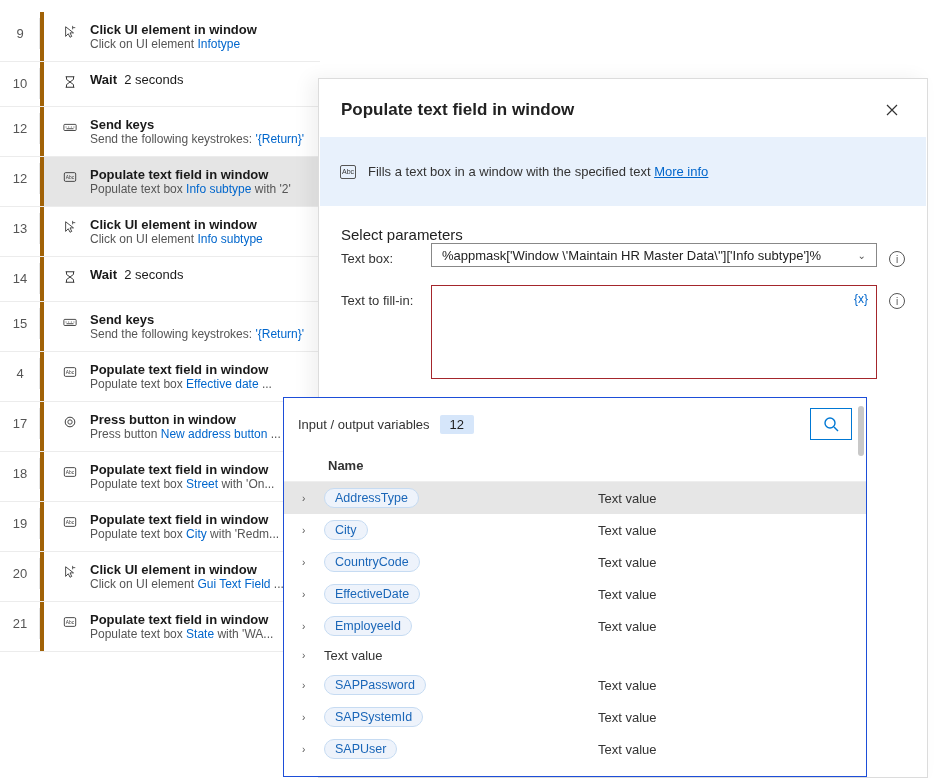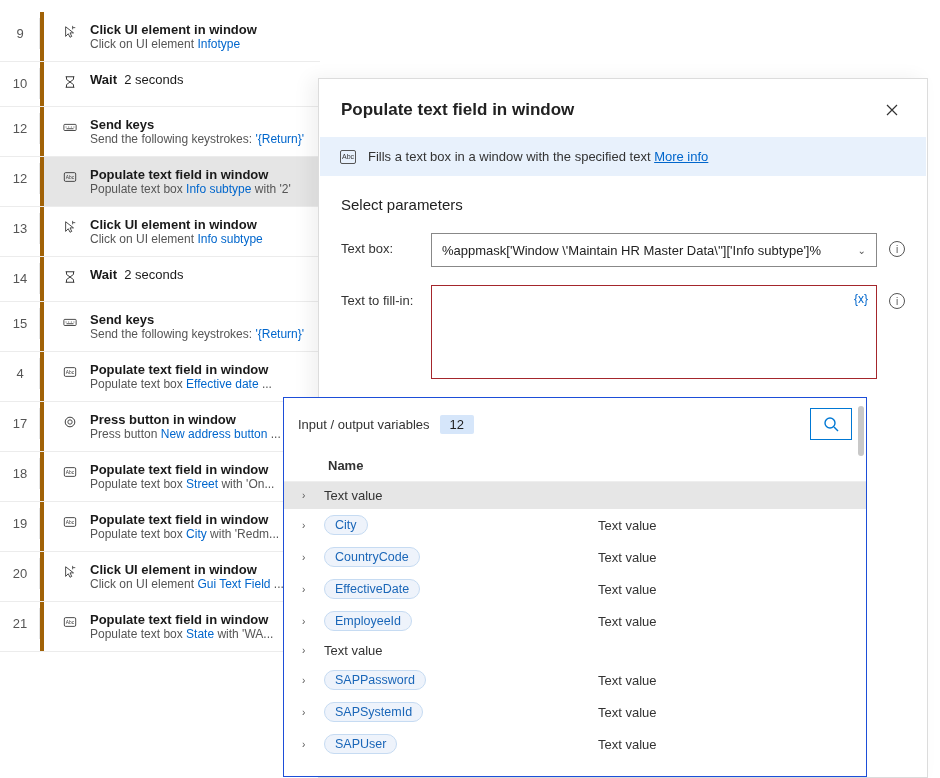--- a/index.html
+++ b/index.html
@@ -17,29 +17,29 @@
 .step-txt { display: flex; flex-direction: column; overflow: hidden; }
 .step-title { font-size: 13px; font-weight: 600; color: #1a1a1a; white-space: nowrap; overflow: hidden; text-overflow: ellipsis; }
 .step-sub { font-size: 12px; color: #555; white-space: nowrap; overflow: hidden; text-overflow: ellipsis; }
 .step-sub .lnk { color: #0066cc; }
 
 
 .panel { position: absolute; top: 78px; left: 318px; right: 12px; bottom: 0; background: #fff; border: 1px solid #dcdcdc; box-shadow: -8px 0 18px rgba(0,0,0,0.06); display: flex; flex-direction: column; }
 .panel-head { display: flex; align-items: center; justify-content: space-between; padding: 18px 22px 14px; }
 .panel-head h2 { font-size: 17px; font-weight: 600; color: #222; }
 .close-x { width: 26px; height: 26px; display: flex; align-items: center; justify-content: center; cursor: pointer; color: #333; font-size: 16px; }
-.info-bar { background: #e8f1fc; margin: 0 1px; padding: 12px 20px; display: flex; align-items: center; gap: 12px; font-size: 13px; color: #333; }
+.info-bar { background: #e8f1fc; margin: 0 1px; padding: 27px 20px; display: flex; align-items: center; gap: 12px; font-size: 13px; color: #333; }
 .info-bar .abc { width: 16px; height: 14px; border: 1px solid #555; border-radius: 2px; font-size: 7px; display: flex; align-items: center; justify-content: center; color: #333; }
 .info-bar a { color: #0066cc; text-decoration: underline; }
 .params { padding: 20px 22px 6px; }
-.params h3 { font-size: 15px; font-weight: 400; color: #222; margin-bottom: 20px; }
+.params h3 { font-size: 15px; font-weight: 400; color: #222; }
 .param-row { display: flex; align-items: flex-start; margin-bottom: 18px; }
 .param-label { width: 90px; font-size: 13px; color: #333; padding-top: 8px; }
 .param-ctrl { flex: 1; display: flex; align-items: flex-start; gap: 12px; }
-.select-box { flex: 1; height: 34px; border: 1px solid #888; background: #fff; display: flex; align-items: center; padding: 0 10px; font-size: 13px; color: #222; position: relative; cursor: pointer; }
+.select-box { flex: 1; height: 24px; border: 1px solid #888; background: #fff; display: flex; align-items: center; padding: 0 10px; font-size: 13px; color: #222; position: relative; cursor: pointer; }
 .select-box .chev { position: absolute; right: 10px; color: #555; font-size: 10px; }
 .textarea-box { flex: 1; height: 94px; border: 1.5px solid #a4262c; background: #fff; position: relative; }
 .textarea-box textarea { width: 100%; height: 100%; border: none; outline: none; resize: none; padding: 8px; font-size: 13px; }
 .var-ins { position: absolute; top: 6px; right: 8px; font-size: 12px; color: #0066cc; cursor: pointer; }
 .info-i { width: 16px; height: 16px; border: 1.2px solid #555; border-radius: 50%; display: flex; align-items: center; justify-content: center; font-size: 10px; color: #555; margin-top: 8px; flex: 0 0 16px; }
 
 
 .vars { position: absolute; left: -36px; right: 60px; top: 318px; bottom: 0; background: #fff; border: 1px solid #1d4ed8; display: flex; flex-direction: column; }
 .vars-top { display: flex; align-items: center; justify-content: space-between; padding: 10px 14px; }
 .vars-top-l { display: flex; align-items: center; gap: 10px; font-size: 13px; color: #333; }
@@ -311,20 +311,23 @@
             <path d="M11 11 L15 15" stroke="currentColor" stroke-width="1.4"></path>
           </svg>
       </div>
     </div>
     <div class="vars-hdr">
       <div class="c1">Name</div>
     </div>
     <div class="vars-list" id="vars-list">
         <div class="var-row sel">
     <span class="exp">›</span>
+    <div class="c1">
+            <span class="pill">AddressType</span>
+          </div>
     <div class="c2">Text value</div>
         </div>
         <div class="var-row">
     <span class="exp">›</span>
     <div class="c1">
             <span class="pill">City</span>
           </div>
     <div class="c2">Text value</div>
         </div>
         <div class="var-row">

